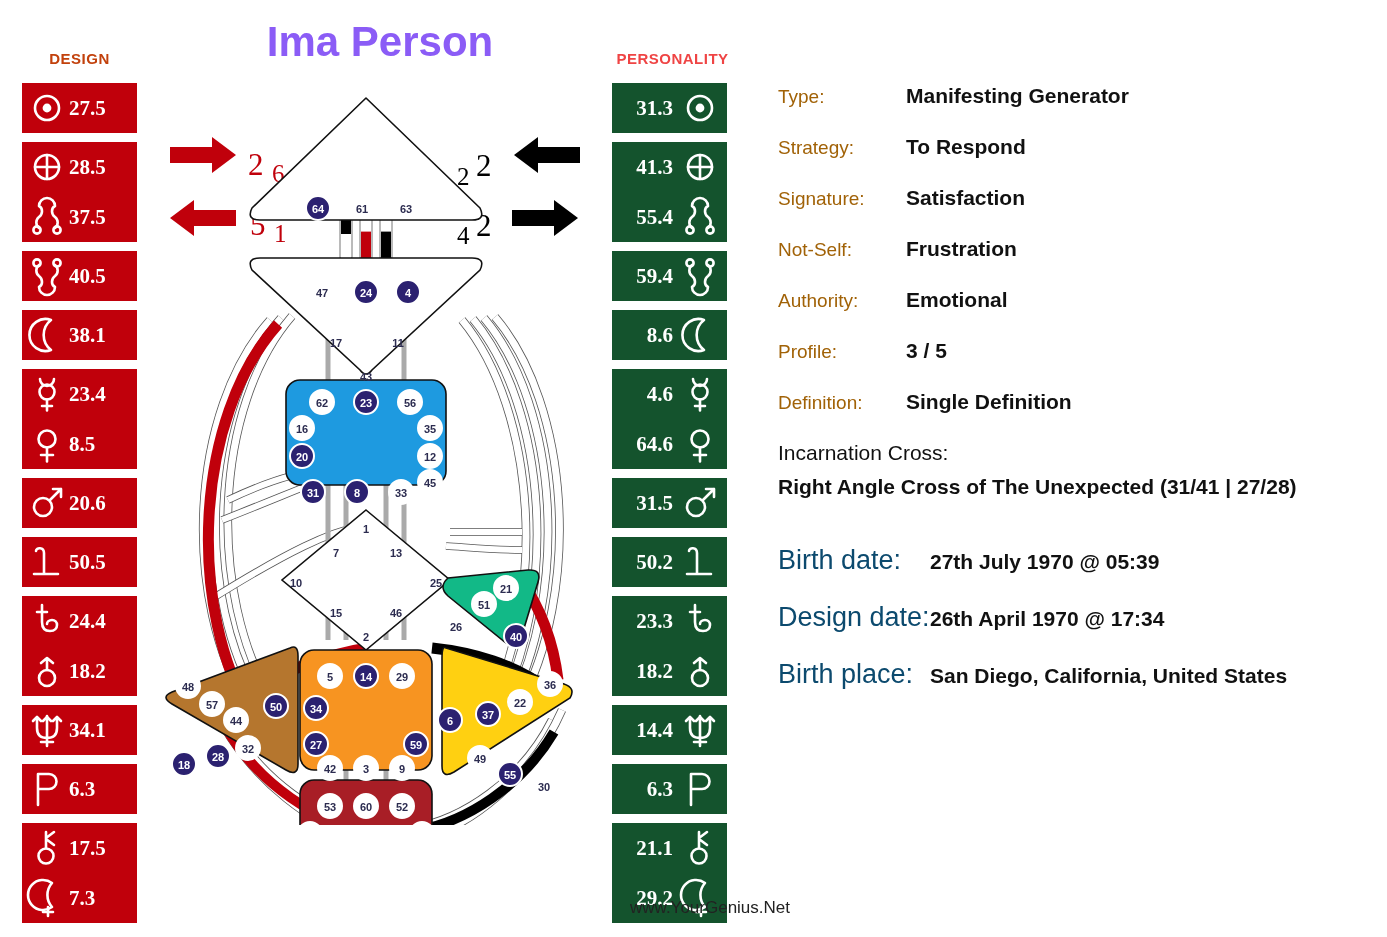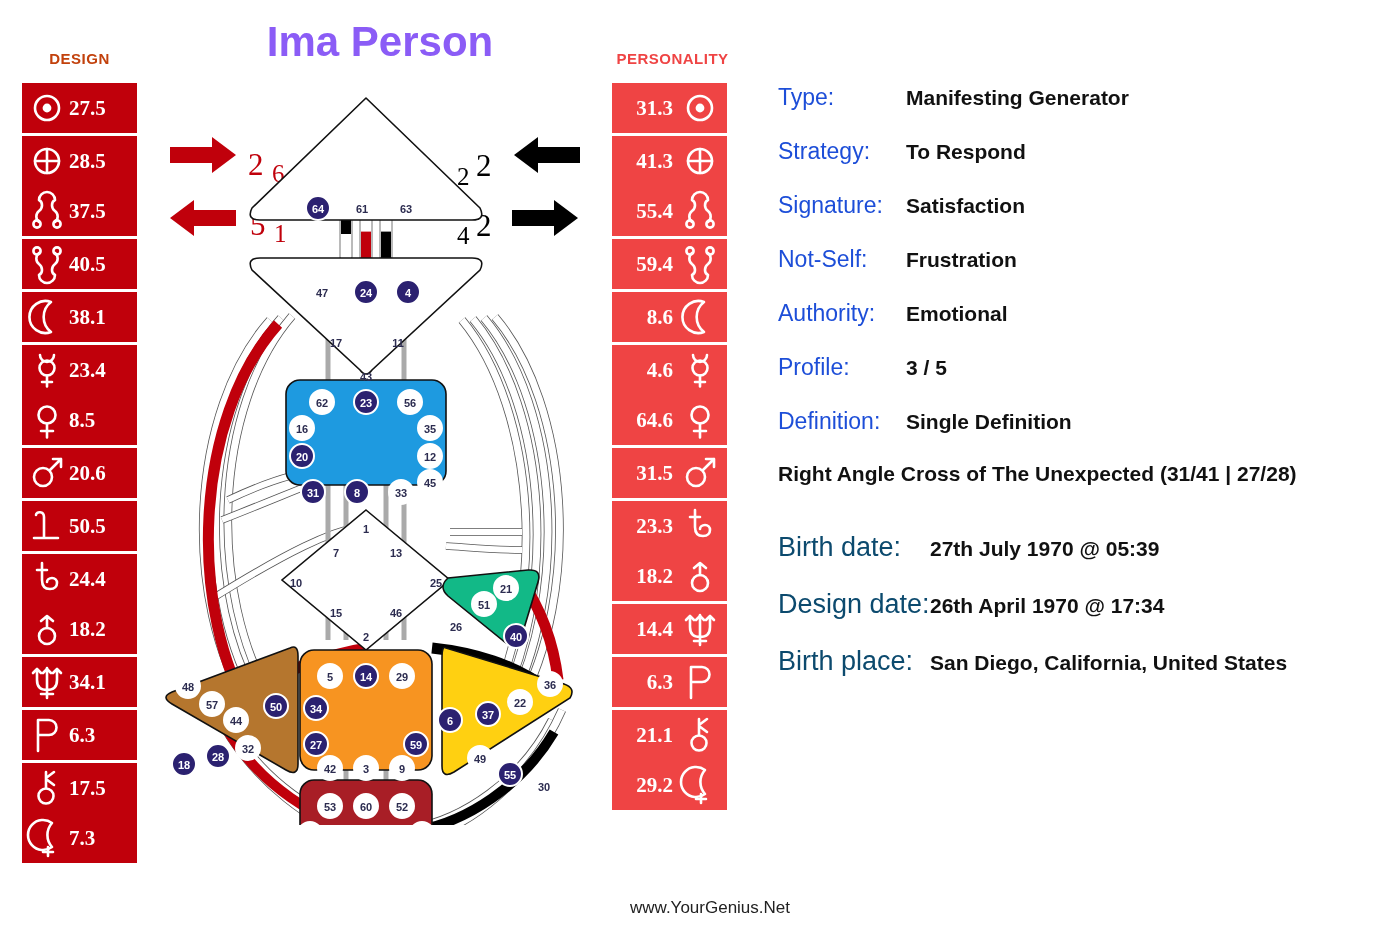--- a/index.html
+++ b/index.html
@@ -12,24 +12,24 @@
 
   
   .col-head{position:absolute;font-weight:bold;font-size:15px;letter-spacing:.5px;}
   #design-head{left:22px;top:50px;color:#c2410c;width:115px;text-align:center;}
   #personality-head{left:605px;top:50px;color:#ef4444;width:135px;text-align:center;}
 
   
   .pcol{position:absolute;width:115px;}
   #design-col{left:22px;top:83px;}
   #personality-col{left:612px;top:83px;}
-  .pgroup{margin-bottom:3px;}
+  .pgroup{margin-bottom:9px;}
   .prow{height:50px;display:flex;align-items:center;box-sizing:border-box;}
   #design-col .pgroup{background:#C0000B;}
-  #personality-col .pgroup{background:#ef4444;}
+  #personality-col .pgroup{background:#14532d;}
   #design-col .prow{padding-left:4px;color:#ffffff;}
   #personality-col .prow{padding-right:6px;color:#ffffff;justify-content:flex-end;}
   .gly{width:42px;height:42px;flex:0 0 42px;display:flex;align-items:center;justify-content:center;}
   .gly svg{display:block;}
   .pval{font-size:21px;font-weight:bold;font-family:"Liberation Serif",serif;}
   #design-col .pval{margin-left:1px;}
   #personality-col .pval{margin-right:6px;}
 
   
   #chart-title{position:absolute;left:185px;top:18px;width:390px;text-align:center;
@@ -40,21 +40,21 @@
   .vararrow{position:absolute;}
   .varnum{position:absolute;font-family:"Liberation Serif",serif;}
   .varnum.big{font-size:31px;}
   .varnum.small{font-size:25px;}
   .red{color:#C0000B;}
   .blk{color:#000000;}
 
   
   #info{position:absolute;left:778px;top:84px;width:600px;}
   .irow{display:flex;align-items:baseline;margin-bottom:27px;}
-  .ilab{font-size:23px;color:#1d4ed8;width:128px;flex:0 0 128px;}
+  .ilab{font-size:19px;color:#a16207;width:128px;flex:0 0 128px;}
   .ival{font-size:21px;font-weight:bold;color:#111;}
   .icross-lab{font-size:21px;color:#111;margin-bottom:10px;}
   .icross-val{font-size:21px;font-weight:bold;color:#111;margin-bottom:46px;}
   .brow{display:flex;align-items:baseline;margin-bottom:26px;}
   .blab{font-size:27px;color:#0c4a6e;width:152px;flex:0 0 152px;}
   .bval{font-size:21px;font-weight:bold;color:#111;}
 
   
   #bodygraph{position:absolute;left:150px;top:80px;width:460px;height:745px;}
   #bodygraph svg{display:block;}
@@ -304,20 +304,30 @@
           </span>
         </div>
       </div>
       <div class="pgroup">
         <div class="prow">
           <span class="pval">31.5</span>
           <span class="gly">
             <svg width="42" height="42" viewBox="0 0 42 42">
               <circle cx="17" cy="25" r="9" stroke="#fff" fill="none" stroke-width="2.6" stroke-linecap="round" stroke-linejoin="round"></circle>
               <path d="M24 18L35 7M27 7h8v8" stroke="#fff" fill="none" stroke-width="2.6" stroke-linecap="round" stroke-linejoin="round"></path>
+            </svg>
+          </span>
+        </div>
+      </div>
+      <div class="pgroup">
+        <div class="prow">
+          <span class="pval">50.2</span>
+          <span class="gly">
+            <svg width="42" height="42" viewBox="0 0 42 42">
+              <path d="M10 10c0-4 8-4 8 2v21M8 33h24" stroke="#fff" fill="none" stroke-width="2.6" stroke-linecap="round" stroke-linejoin="round"></path>
             </svg>
           </span>
         </div>
       </div>
       <div class="pgroup">
         <div class="prow">
           <span class="pval">23.3</span>
           <span class="gly">
             <svg width="42" height="42" viewBox="0 0 42 42">
               <path d="M11 12h10M16 5v17c0 7 4 9 8 9 5 0 7-3 7-6s-2-5-5-5-5 2-5 4" stroke="#fff" fill="none" stroke-width="2.6" stroke-linecap="round" stroke-linejoin="round"></path>
@@ -633,20 +643,21 @@
       <div class="ival">Emotional</div>
     </div>
     <div class="irow">
       <div class="ilab">Profile:</div>
       <div class="ival">3 / 5</div>
     </div>
     <div class="irow">
       <div class="ilab">Definition:</div>
       <div class="ival">Single Definition</div>
     </div>
+    <div class="icross-lab">Incarnation Cross:</div>
     <div class="icross-val">Right Angle Cross of The Unexpected (31/41 | 27/28)</div>
     <div class="brow">
       <div class="blab">Birth date:</div>
       <div class="bval">27th July 1970 @ 05:39</div>
     </div>
     <div class="brow">
       <div class="blab">Design date:</div>
       <div class="bval">26th April 1970 @ 17:34</div>
     </div>
     <div class="brow">

